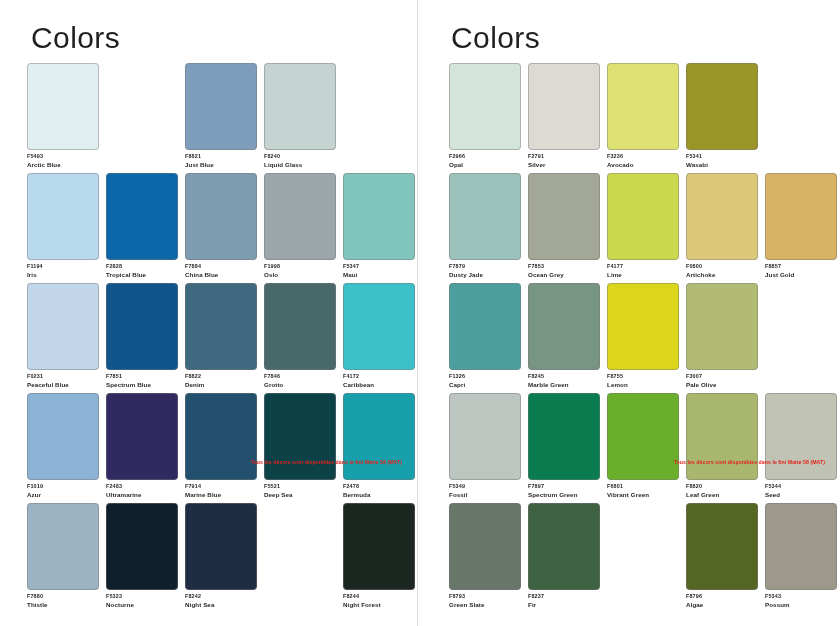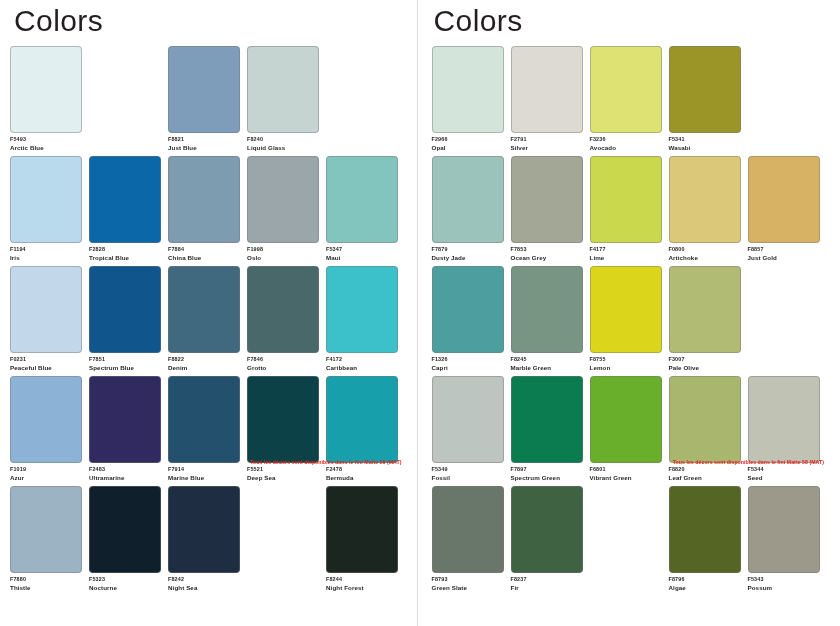--- a/index.html
+++ b/index.html
@@ -11,21 +11,21 @@
   }
   .spread {
     position: relative;
     width: 840px; height: 626px;
     display: flex;
     background: #ffffff;
   }
   .page {
     position: relative;
     height: 472px;
-    padding: 0;
+    padding: 17px;
     background: #ffffff;
   }
   .page.left  { width: 417px; }
   .page.right { width: 423px; }
   .gutter {
     width: 1px;
     height: 626px;
     background: #dcdcdc;
     flex: 0 0 1px;
   }

